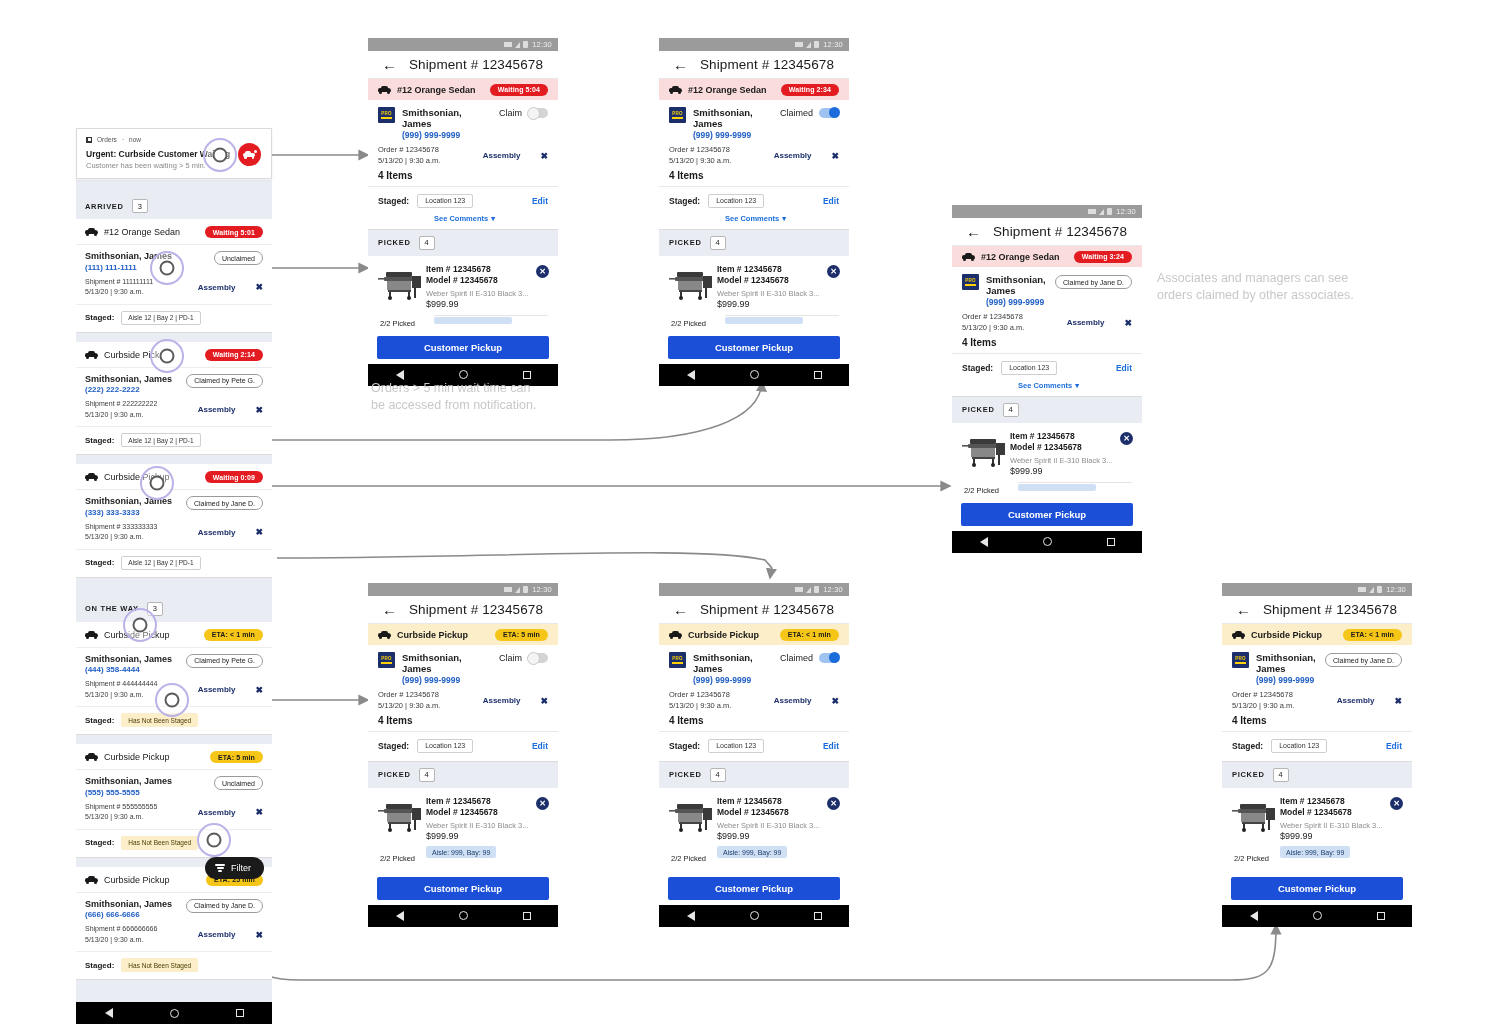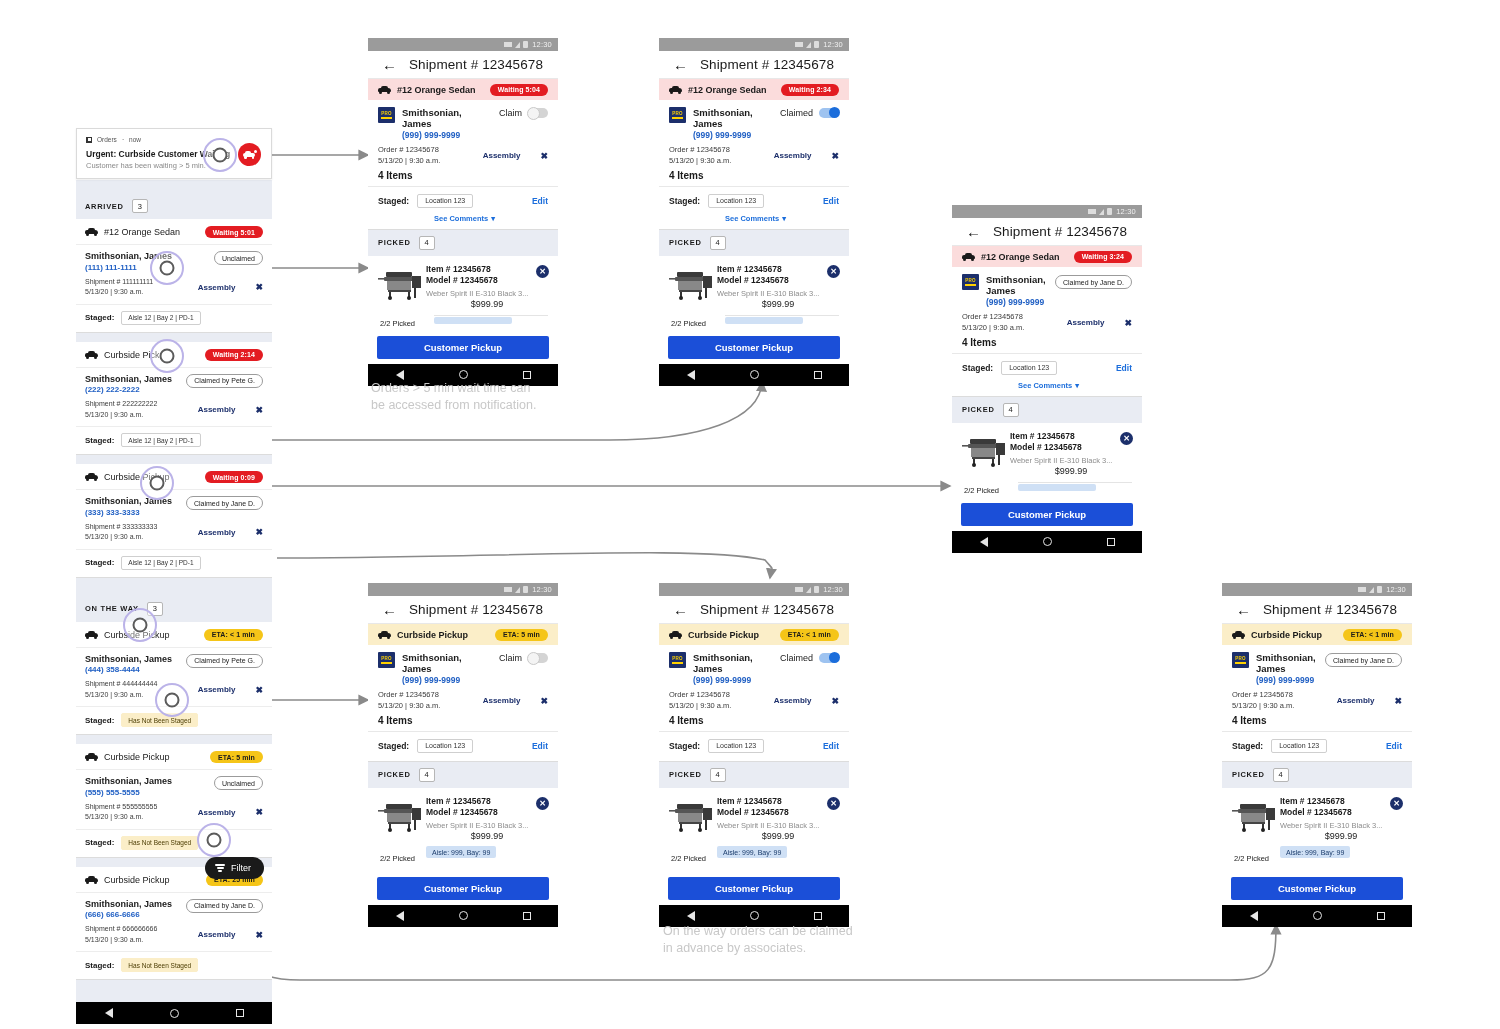--- a/index.html
+++ b/index.html
@@ -110,21 +110,21 @@
     border-top:1px solid #dcdcdc;
   }
   .pickedbar .plabel { font-size:7.5px; font-weight:bold; letter-spacing:.7px; color:#1a1a1a;}
   .pickedbar .pcount { font-size:7.5px; color:#1a1a1a; border:1px solid #b6b6b6; background:#fff; padding:1.5px 5px; border-radius:2px;}
 
   .itemcard { display:flex; gap:0; padding:8px 10px 4px; background:#fff; position:relative;}
   .grill { width:48px; height:36px; flex:none; position:relative; }
   .itemtext { flex:1; min-width:0; }
   .itemtext .l1, .itemtext .l2 { font-size:8.5px; font-weight:bold; color:#1a1a1a; line-height:1.35;}
   .itemtext .desc { font-size:7.5px; color:#8d8d8d; margin-top:2px;}
-  .itemtext .price { font-size:9px; color:#1a1a1a; margin-top:1px;text-align:center;}
+  .itemtext .price { font-size:9px; color:#1a1a1a; margin-top:1px;}
   .aisle-tag {
     display:inline-block; margin-top:4px; font-size:7px; color:#1a3b6b;
     background:#cfe0f5; padding:2.5px 6px; border-radius:2px;
   }
   .xbtn {
     position:absolute; right:9px; top:9px; width:13px;height:13px;border-radius:50%;
     background:#1c2f6b; color:#fff; font-size:8px; display:flex;align-items:center;justify-content:center;
     font-weight:bold;
   }
   .picked-frac { font-size:7.5px; color:#1a1a1a; position:absolute; left:12px; bottom:2px;}
@@ -1086,31 +1086,31 @@
   </div>
   <div class="cta">Customer Pickup</div>
   <div class="navbar">
     <span class="nb-back"></span>
     <span class="nb-home"></span>
     <span class="nb-rec"></span>
   </div>
 </div>
 
 
+<div class="note" style="left:1157px; top:270px; width:250px;">
+  <div>Associates and managers can see</div>
+  <div>orders claimed by other associates.</div>
+</div>
 
 <div class="note" style="left:371px; top:380px; width:210px;">
   <div>Orders &gt; 5 min wait time can</div>
   <div>be accessed from notification.</div>
 </div>
 
 
-<div class="note" style="left:663px; top:923px; width:240px;">
-  <div>On the way orders can be claimed</div>
-  <div>in advance by associates.</div>
-</div>
 
 <div class="hotspot" style="left:203px; top:138px;"></div>
 <div class="hotspot" style="left:150px; top:251px;"></div>
 <div class="hotspot" style="left:150px; top:339px;"></div>
 <div class="hotspot" style="left:140px; top:466px;"></div>
 <div class="hotspot" style="left:123px; top:608px;"></div>
 <div class="hotspot" style="left:155px; top:683px;"></div>
 <div class="hotspot" style="left:197px; top:823px;"></div>
 
 </div>

